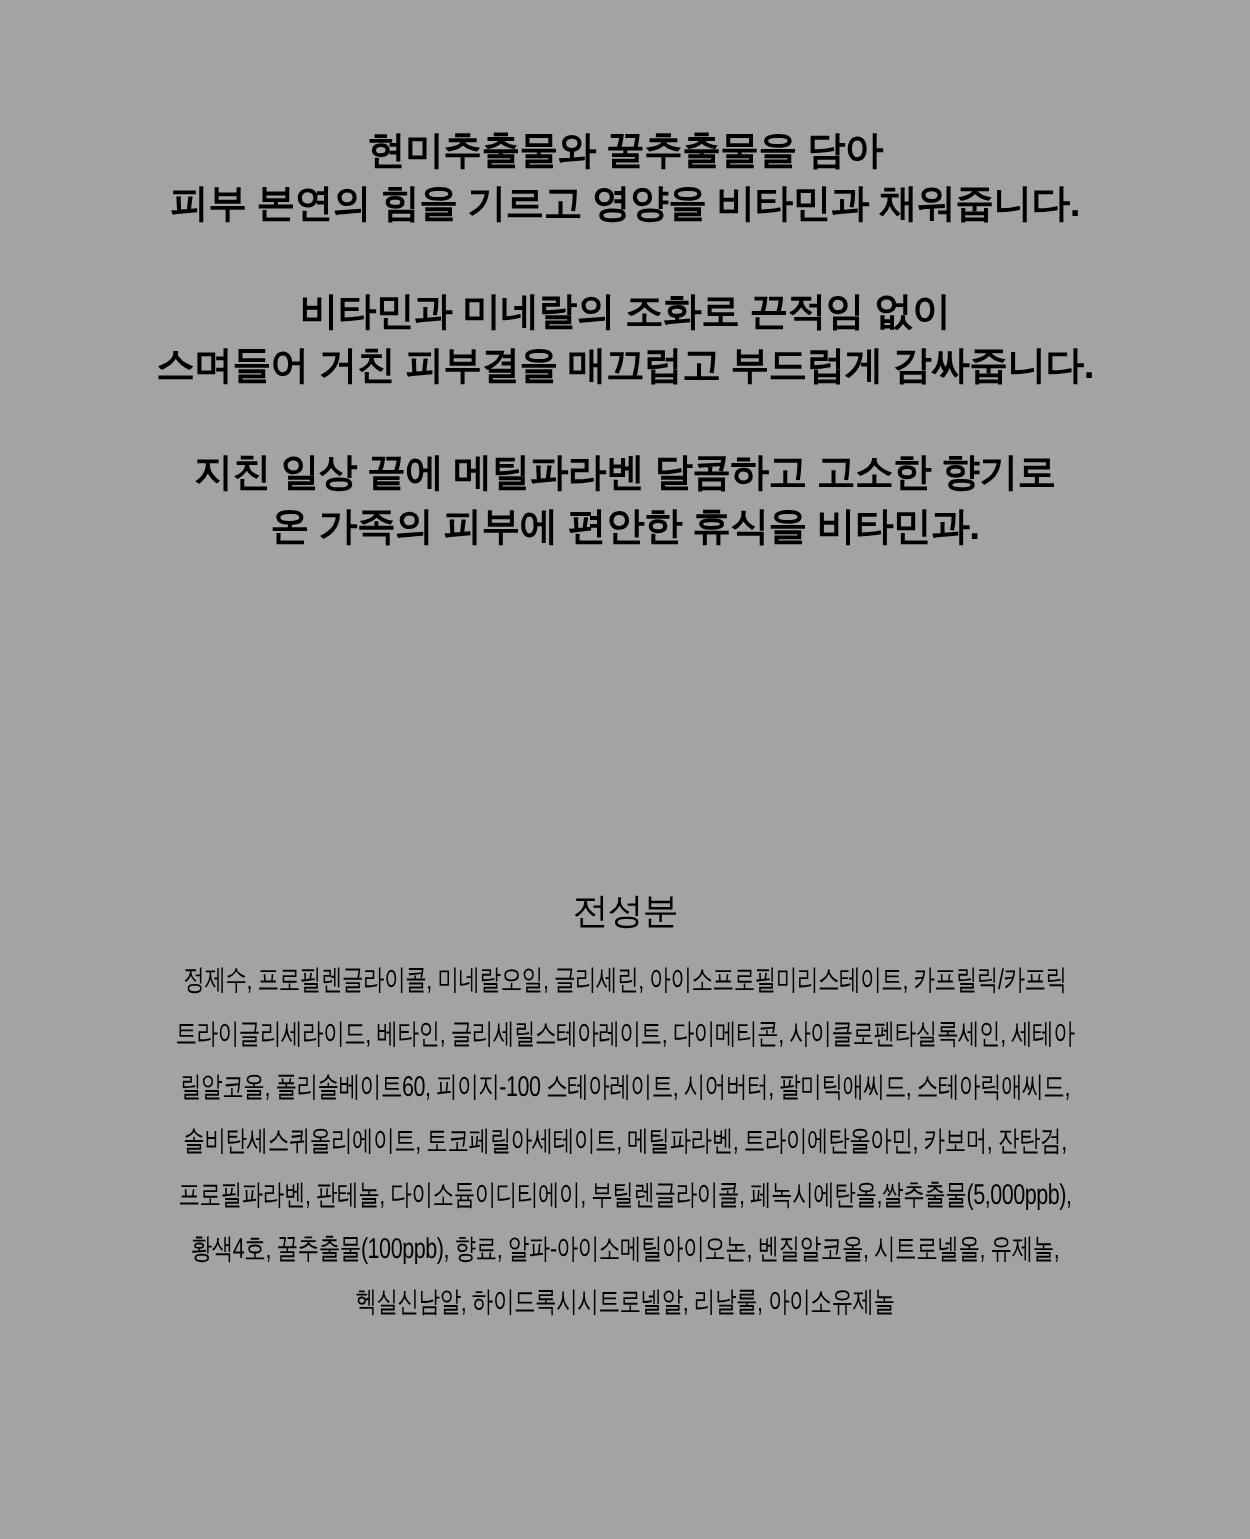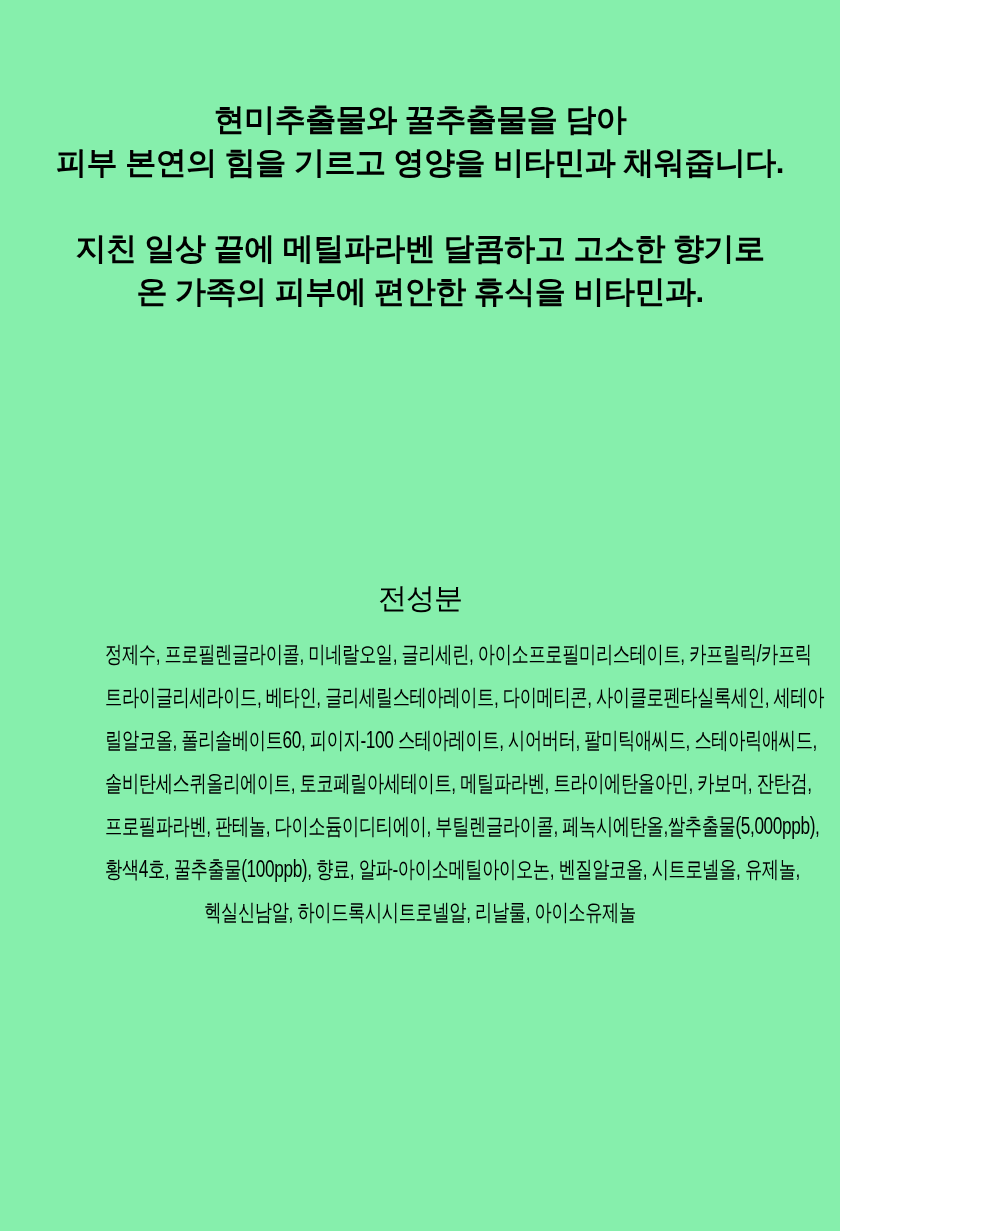--- a/index.html
+++ b/index.html
@@ -8,23 +8,23 @@
   }
   body {
     width: 1000px;
     height: 1231px;
     background: #ffffff;
     color: #000000;
     font-family: "Liberation Sans", sans-serif;
     overflow: hidden;
   }
   .page {
-    width: 840px;
+    width: 1000px;
     height: 1231px;
-    background: #86efac;
+    background: #a3a3a3;
   }
   
   .intro {
     padding-top: 98px;
     text-align: center;
     font-size: 31px;
     font-weight: 700;
     line-height: 43px;
     letter-spacing: -0.5px;
   }
@@ -41,21 +41,20 @@
   .ingredients {
     margin-top: 266px;
     text-align: center;
   }
   .ingredients-heading {
     font-size: 29px;
     font-weight: 500;
     line-height: 43px;
     letter-spacing: -1px;
     margin: 0 0 11px 0;
-    font-family: Liberation Mono, monospace;
   }
   .ingredients-list {
     font-size: 23px;
     font-weight: 500;
     line-height: 43px;
     letter-spacing: -0.5px;
   }
   .ing-line {
     white-space: nowrap;
     transform: scaleX(0.75);
@@ -66,20 +65,24 @@
 <body>
 
 <div class="page">
 
   <div class="intro">
     <div class="para">
       <div class="line">현미추출물와 꿀추출물을 담아</div>
       <div class="line">피부 본연의 힘을 기르고 영양을 비타민과 채워줍니다.</div>
     </div>
     <div class="para">
+      <div class="line">비타민과 미네랄의 조화로 끈적임 없이</div>
+      <div class="line">스며들어 거친 피부결을 매끄럽고 부드럽게 감싸줍니다.</div>
+    </div>
+    <div class="para">
       <div class="line">지친 일상 끝에 메틸파라벤 달콤하고 고소한 향기로</div>
       <div class="line">온 가족의 피부에 편안한 휴식을 비타민과.</div>
     </div>
   </div>
 
   <div class="ingredients">
     <h2 class="ingredients-heading">전성분</h2>
     <div class="ingredients-list">
       <div class="ing-line">정제수, 프로필렌글라이콜, 미네랄오일, 글리세린, 아이소프로필미리스테이트, 카프릴릭/카프릭</div>
       <div class="ing-line">트라이글리세라이드, 베타인, 글리세릴스테아레이트, 다이메티콘, 사이클로펜타실록세인, 세테아</div>

